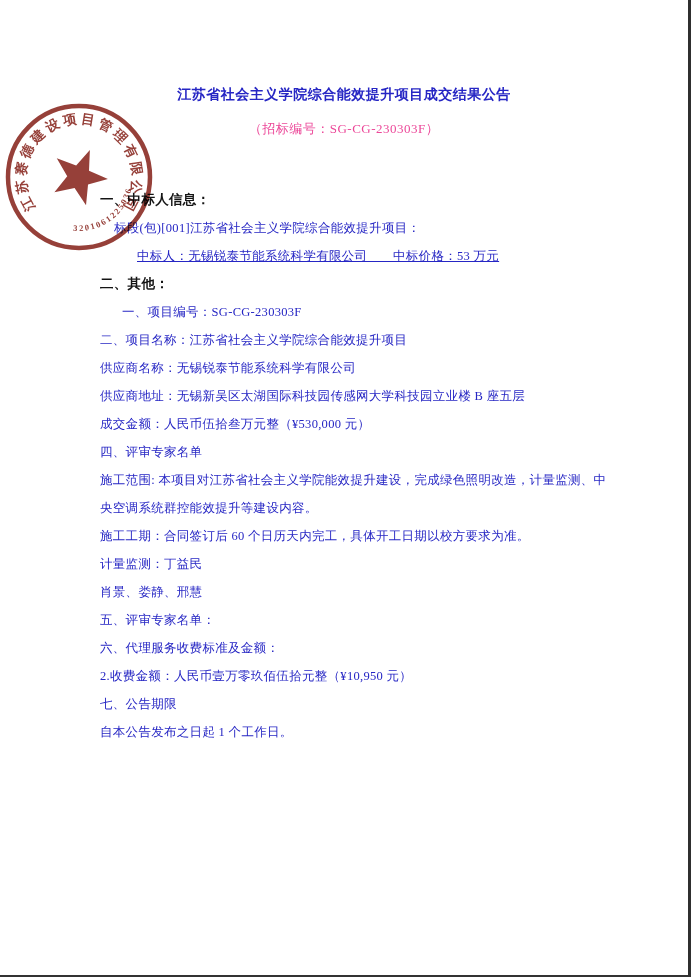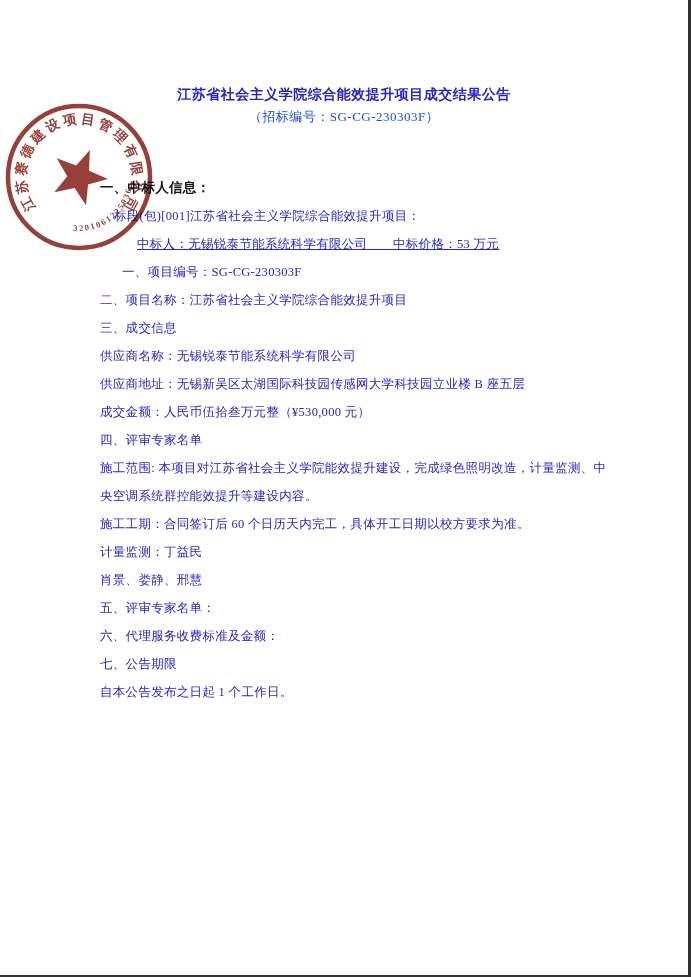--- a/index.html
+++ b/index.html
@@ -14,23 +14,23 @@
     font-family: "Liberation Serif", "DejaVu Serif", serif;
   }
   .header { padding-top: 86px; text-align: center; }
   .doc-title {
     font-size: 14px;
     font-weight: bold;
     color: #2626c4;
     letter-spacing: 0.5px;
   }
   .doc-subtitle {
-    margin-top: 4px;
+    margin-top: 16px;
     font-size: 13px;
-    color: #1d4ed8;
+    color: #ec4899;
     letter-spacing: 0.5px;
   }
   .doc-body {
     margin: 48px 0 0 100px;
     width: 514px;
     font-size: 12.5px;
     line-height: 28px;
     color: #2626c4;
     letter-spacing: 0.3px;
   }
@@ -92,30 +92,31 @@
 
   <div class="header">
     <div class="doc-title">江苏省社会主义学院综合能效提升项目成交结果公告</div>
     <div class="doc-subtitle">（招标编号：SG-CG-230303F）</div>
   </div>
 
   <div class="doc-body" id="doc-body">
       <p class="para heading">一、中标人信息：</p>
       <p class="para body" style="text-indent: 14px;">标段(包)[001]江苏省社会主义学院综合能效提升项目：</p>
       <p class="para body" style="text-indent: 37px; text-decoration: underline;">中标人：无锡锐泰节能系统科学有限公司　　中标价格：53 万元</p>
+      <p class="para heading">二、其他：</p>
       <p class="para body" style="text-indent: 22px;">一、项目编号：SG-CG-230303F</p>
       <p class="para body">二、项目名称：江苏省社会主义学院综合能效提升项目</p>
-      <p class="para body">三、成交信息</p>
       <p class="para body">供应商名称：无锡锐泰节能系统科学有限公司</p>
       <p class="para body">供应商地址：无锡新吴区太湖国际科技园传感网大学科技园立业楼 B 座五层</p>
       <p class="para body">成交金额：人民币伍拾叁万元整（¥530,000 元）</p>
       <p class="para body">四、评审专家名单</p>
       <p class="para body">施工范围: 本项目对江苏省社会主义学院能效提升建设，完成绿色照明改造，计量监测、中央空调系统群控能效提升等建设内容。</p>
       <p class="para body">施工工期：合同签订后 60 个日历天内完工，具体开工日期以校方要求为准。</p>
       <p class="para body">计量监测：丁益民</p>
       <p class="para body">肖景、娄静、邢慧</p>
       <p class="para body">五、评审专家名单：</p>
       <p class="para body">六、代理服务收费标准及金额：</p>
+      <p class="para body">2.收费金额：人民币壹万零玖佰伍拾元整（¥10,950 元）</p>
       <p class="para body">七、公告期限</p>
       <p class="para body">自本公告发布之日起 1 个工作日。</p>
     </div>
 
 </div>
 
 </body></html>

